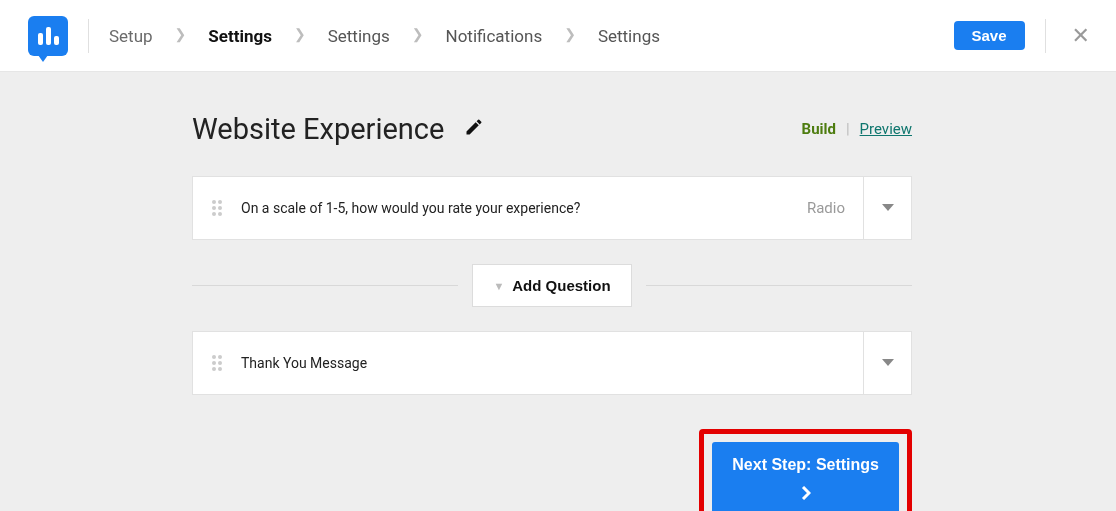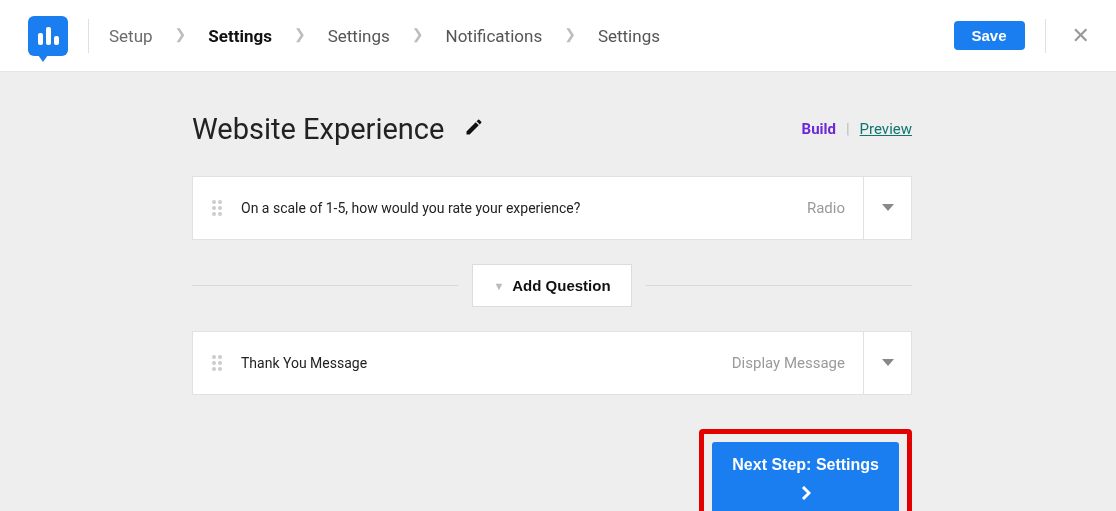--- a/index.html
+++ b/index.html
@@ -105,21 +105,21 @@
     margin-left: 20px;
     cursor: pointer;
   }
   .view-toggle {
     margin-left: auto;
     font-size: 15px;
     display: flex;
     align-items: center;
     gap: 10px;
   }
-  .view-toggle .build { font-weight: 700; color:#6d28d9;text-align:center; }
+  .view-toggle .build { font-weight: 700; color:#4d7c0f;text-align:center; }
   .view-toggle .divider { color:#bbb; }
   .view-toggle .preview { color:#0f766e; text-decoration: underline; cursor:pointer; }
 
   .card {
     background: #fff;
     border: 1px solid #e1e1e1;
     display: flex;
     align-items: center;
     height: 64px;
   }
@@ -279,21 +279,20 @@
         <svg width="12" height="18" viewBox="0 0 12 18" fill="#ccc">
             <circle cx="3" cy="3" r="2"></circle>
             <circle cx="9" cy="3" r="2"></circle>
             <circle cx="3" cy="9" r="2"></circle>
             <circle cx="9" cy="9" r="2"></circle>
             <circle cx="3" cy="15" r="2"></circle>
             <circle cx="9" cy="15" r="2"></circle>
           </svg>
       </div>
       <div class="card-text">Thank You Message</div>
-      <div class="card-meta">Display Message</div>
       <div class="card-expand">
         <svg width="12" height="8" viewBox="0 0 12 8" fill="#888">
             <path d="M0 0l6 7 6-7z"></path>
           </svg>
       </div>
     </div>
 
     <div class="next-wrap">
       <div class="next-highlight">
         <button class="next-btn">

